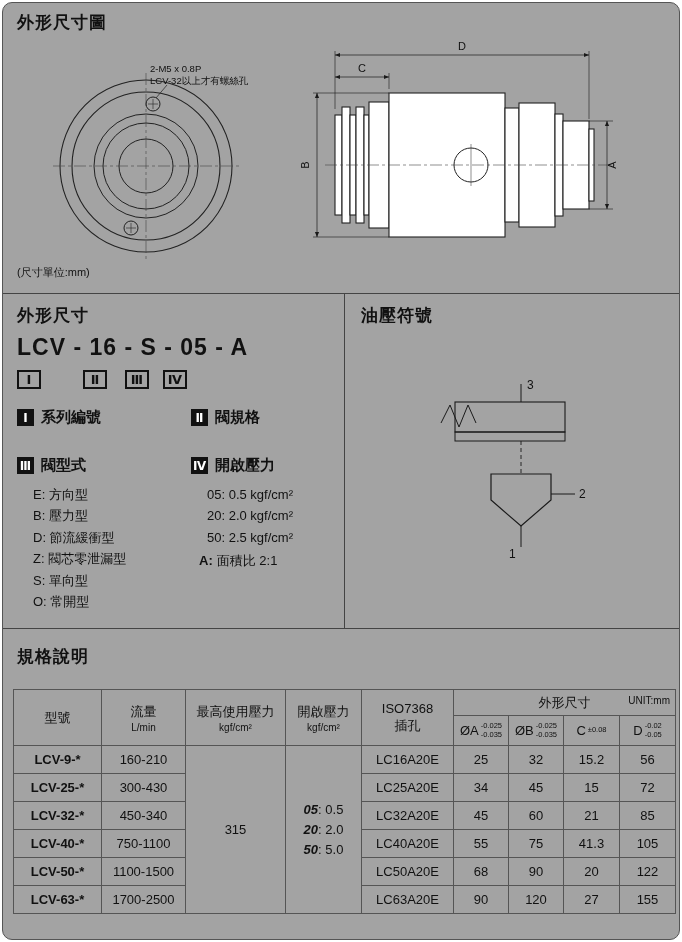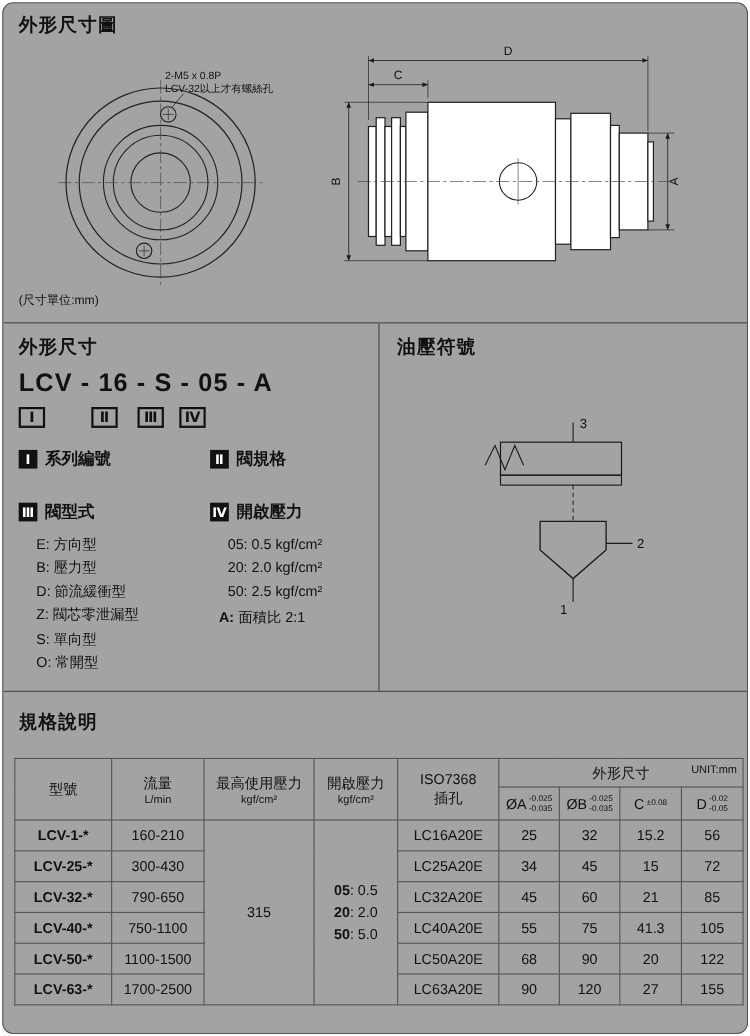--- a/index.html
+++ b/index.html
@@ -33,21 +33,21 @@
   .spec .hr1 { height:26px; }
   .spec .hr2 { height:30px; }
   .spec tbody tr { height:28px; }
   .sub-unit { font-size:10px; display:block; margin-top:1px; }
   .dims-head { position:relative; }
   .unit-mm { position:absolute; right:5px; top:5px; font-size:10px; }
   .model-cell { font-weight:bold; }
   .tolwrap { display:inline-flex; align-items:center; justify-content:center; gap:2px; }
   .tolstack { display:inline-flex; flex-direction:column; font-size:7.5px; line-height:1.15; text-align:left; }
   .open-lines { line-height:20px; }
-  .open-lines b { font-weight:bold; }
+  .open-lines b { font-weight:bold;font-style:italic; }
 </style>
 </head>
 <body>
 
 <div class="page">
 
   <div class="sec sec1">
     <div class="sec-title" style="left:14px; top:8px;">外形尺寸圖</div>
 
     <svg style="left:0; top:35px;" width="682" height="225" viewBox="0 35 682 225">
@@ -262,21 +262,21 @@
                 <span>D</span>
               <span class="tolstack">
                   <span>-0.02</span>
                   <span>-0.05</span>
                 </span>
               </span></th>
         </tr>
       </thead>
       <tbody>
         <tr>
-          <td class="model-cell">LCV-1-*</td>
+          <td class="model-cell">LCV-9-*</td>
           <td>160-210</td>
           <td rowspan="6">315</td>
           <td rowspan="6">
             <div class="open-lines">
               <div><b>05</b><span>: 0.5</span></div>
               <div><b>20</b><span>: 2.0</span></div>
               <div><b>50</b><span>: 5.0</span></div>
             </div>
           </td>
           <td>LC16A20E</td>
@@ -289,21 +289,21 @@
           <td class="model-cell">LCV-25-*</td>
           <td>300-430</td>
           <td>LC25A20E</td>
           <td>34</td>
           <td>45</td>
           <td>15</td>
           <td>72</td>
         </tr>
         <tr>
           <td class="model-cell">LCV-32-*</td>
-          <td>790-650</td>
+          <td>450-340</td>
           <td>LC32A20E</td>
           <td>45</td>
           <td>60</td>
           <td>21</td>
           <td>85</td>
         </tr>
         <tr>
           <td class="model-cell">LCV-40-*</td>
           <td>750-1100</td>
           <td>LC40A20E</td>

